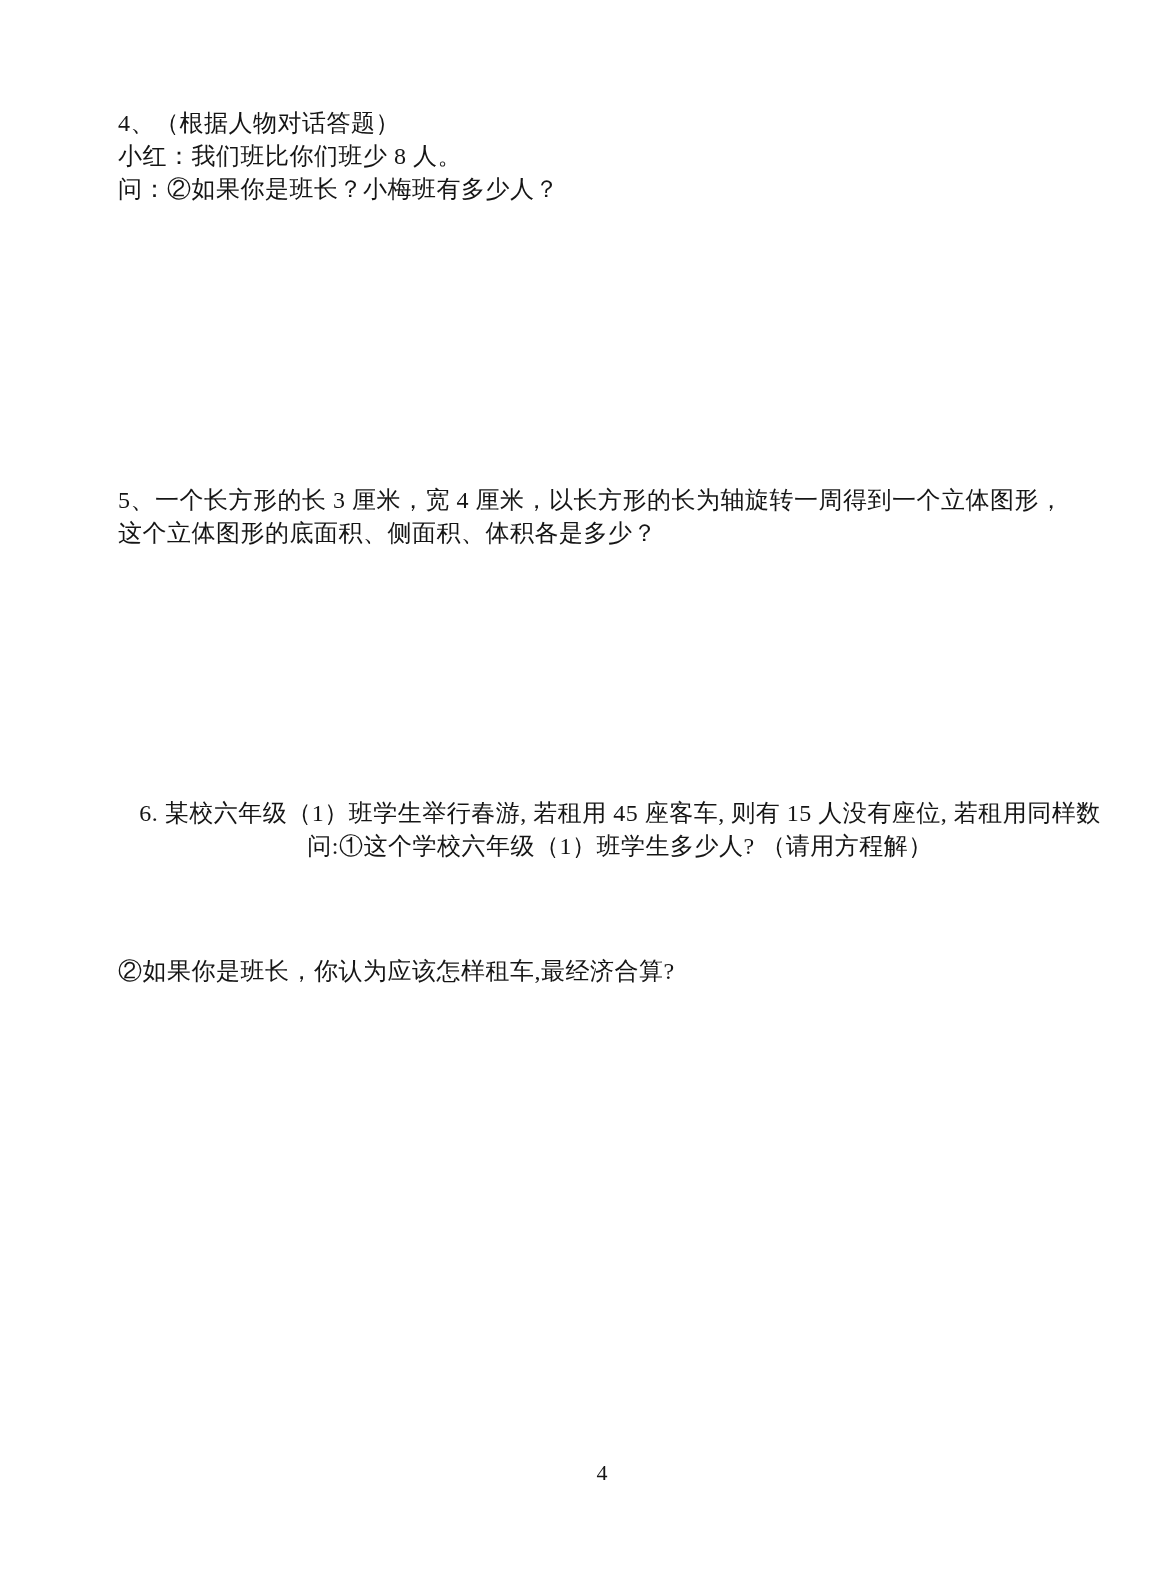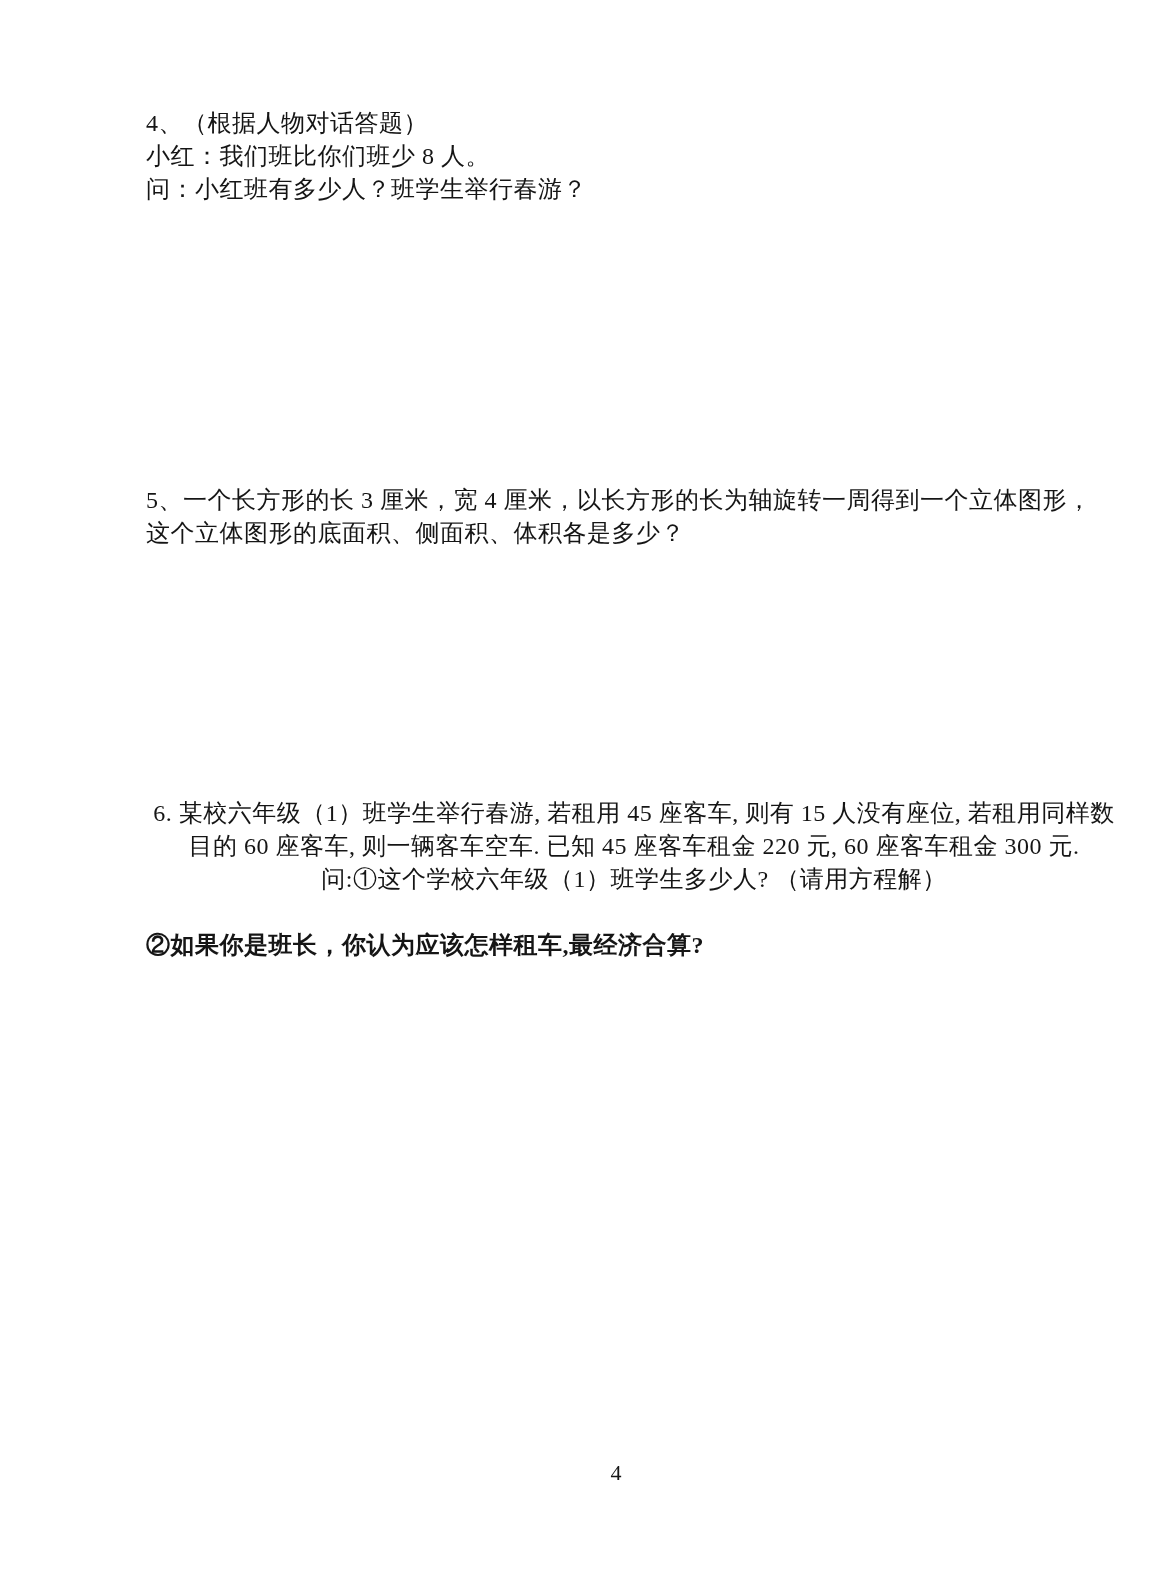--- a/index.html
+++ b/index.html
@@ -12,66 +12,64 @@
     height: 1595px;
     position: relative;
     font-family: "Liberation Serif", "DejaVu Serif", serif;
     color: #151515;
     overflow: hidden;
   }
   .page {
     position: absolute;
     inset: 0;
     background: #ffffff;
-    margin-left: 28px;
   }
   .question {
     position: absolute;
     left: 118px;
     right: 30px;
   }
   .line {
     font-size: 24px;
     line-height: 33px;
     white-space: nowrap;
     letter-spacing: 0.5px;
   }
   #question-4 { top: 107px; }
   #question-5 { top: 484px; }
   #question-6-part1 { top: 797px; text-align: center; }
-  #question-6-part2 { top: 929px; font-weight: bold; }
+  #question-6-part2 { top: 955px; }
   .page-footer {
     position: absolute;
     top: 1458px;
     left: 52px;
     right: 0;
     text-align: center;
     font-size: 22px;
     line-height: 30px;
   }
 </style>
 </head>
 <body>
 
 <div class="page">
 
   <section class="question" id="question-4">
     <div class="line">4、（根据人物对话答题）</div>
     <div class="line">小红：我们班比你们班少 8 人。</div>
-    <div class="line">问：小红班有多少人？班学生举行春游？</div>
+    <div class="line">问：②如果你是班长？小梅班有多少人？</div>
   </section>
 
   <section class="question" id="question-5">
     <div class="line">5、一个长方形的长 3 厘米，宽 4 厘米，以长方形的长为轴旋转一周得到一个立体图形，</div>
     <div class="line">这个立体图形的底面积、侧面积、体积各是多少？</div>
   </section>
 
   <section class="question" id="question-6-part1">
     <div class="line">6. 某校六年级（1）班学生举行春游, 若租用 45 座客车, 则有 15 人没有座位, 若租用同样数</div>
-    <div class="line">目的 60 座客车, 则一辆客车空车. 已知 45 座客车租金 220 元, 60 座客车租金 300 元.</div>
     <div class="line">问:①这个学校六年级（1）班学生多少人? （请用方程解）</div>
   </section>
 
   <section class="question" id="question-6-part2">
     <div class="line">②如果你是班长，你认为应该怎样租车,最经济合算?</div>
   </section>
 
   <footer class="page-footer">4</footer>
 
 </div>

